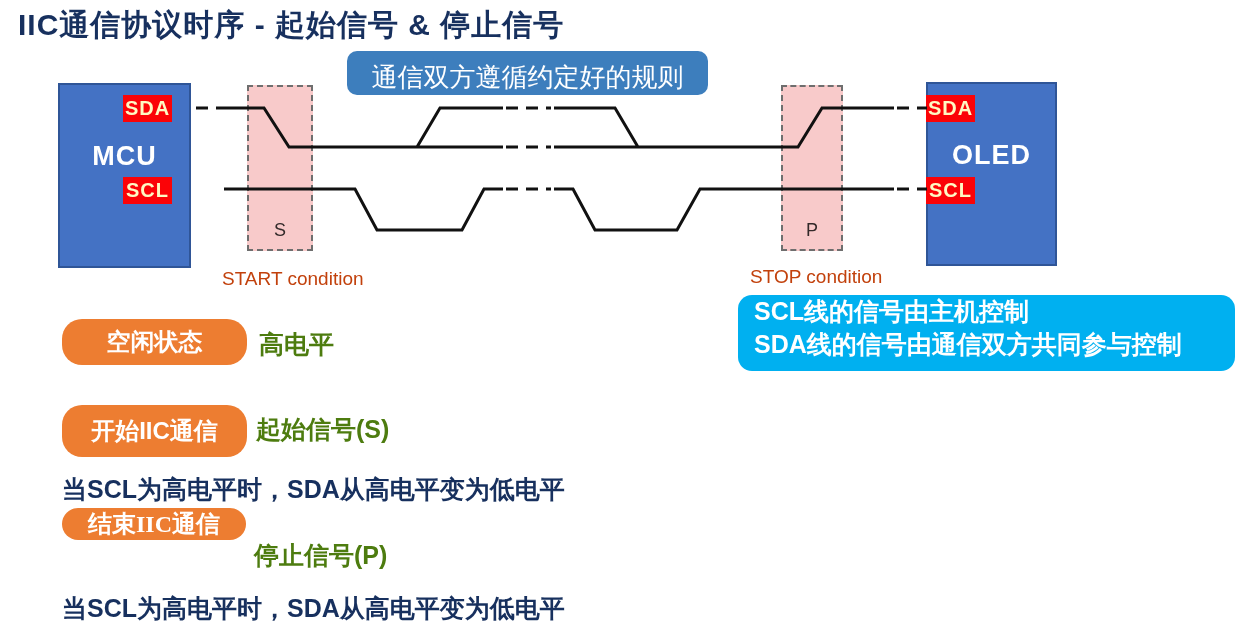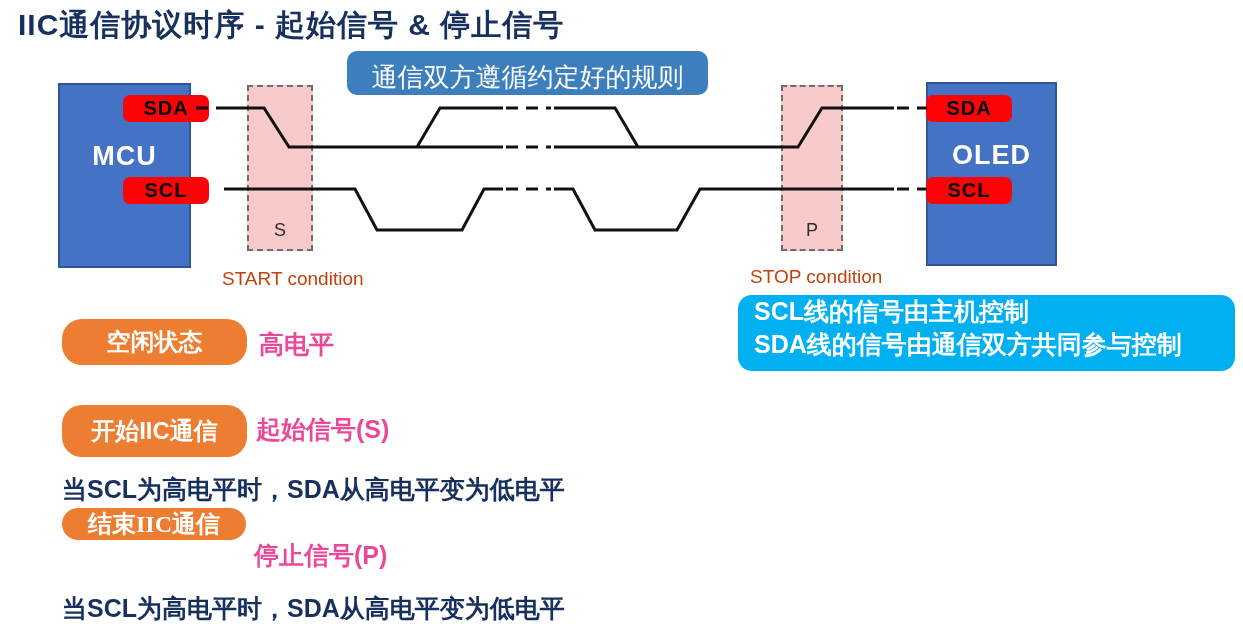--- a/index.html
+++ b/index.html
@@ -18,24 +18,23 @@
     background:#4472C4;border:2px solid #2F5597;box-sizing:border-box;
   }
   .device-box.mcu{left:58px;top:83px;width:133px;height:185px;}
   .device-box.oled{left:926px;top:82px;width:131px;height:184px;}
   .device-name{
     position:absolute;left:0;right:0;top:56px;text-align:center;
     color:#ffffff;font-size:27px;font-weight:bold;letter-spacing:1px;
   }
 
   .pin-label{
-    background:#FB0307;color:#000000;font-weight:bold;font-size:20px;
-    width:86px;height:27px;display:flex;align-items:center;justify-content:center;
+    background:#FB0307;color:#fef9c3;font-weight:bold;font-size:20px;
+    width:49px;height:27px;display:flex;align-items:center;justify-content:center;
     letter-spacing:1px;
-    border-radius:7px;
   }
   .pin-sda-left{left:123px;top:95px;}
   .pin-scl-left{left:123px;top:177px;}
   .pin-sda-right{left:926px;top:95px;}
   .pin-scl-right{left:926px;top:177px;}
 
   .condition-region{
     background:#F8CACA;border:2px dashed #6E6E6E;box-sizing:border-box;
   }
   .region-s{left:247px;top:85px;width:66px;height:166px;}
@@ -65,21 +64,21 @@
 
   .badge{
     background:#ED7D31;color:#ffffff;border-radius:20px;
     display:flex;align-items:center;justify-content:center;
     font-size:24px;font-weight:600;white-space:nowrap;
   }
   .badge-idle{left:62px;top:319px;width:185px;height:46px;}
   .badge-start{left:62px;top:405px;width:185px;height:52px;}
   .badge-stop{left:62px;top:508px;width:184px;height:32px;font-family:Liberation Serif, serif;}
 
-  .side-text{font-size:25px;font-weight:600;color:#ec4899;white-space:nowrap;}
+  .side-text{font-size:25px;font-weight:600;color:#4d7c0f;white-space:nowrap;}
   .side-idle{left:259px;top:328px;}
   .side-start{left:256px;top:413px;}
   .side-stop{left:254px;top:539px;}
 
   .desc-text{font-size:25px;font-weight:600;color:#17305E;white-space:nowrap;}
   .desc-start{left:62px;top:473px;}
   .desc-stop{left:62px;top:592px;}
 
   svg.timing{left:0;top:0;pointer-events:none;}
   svg.timing path{fill:none;stroke:#111111;stroke-width:3;}

